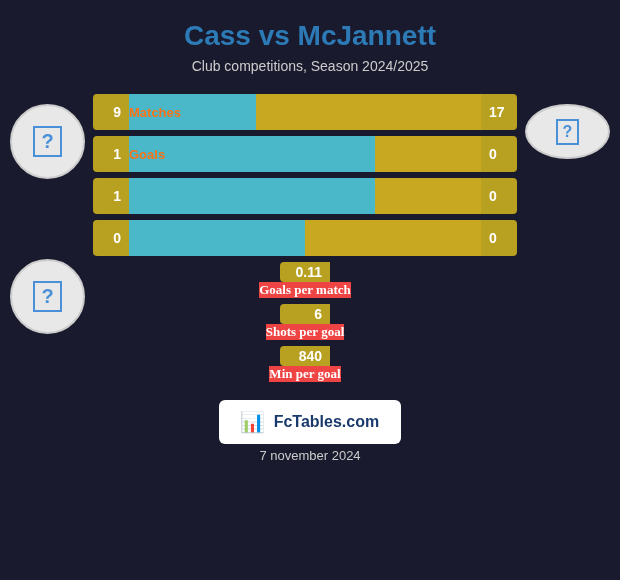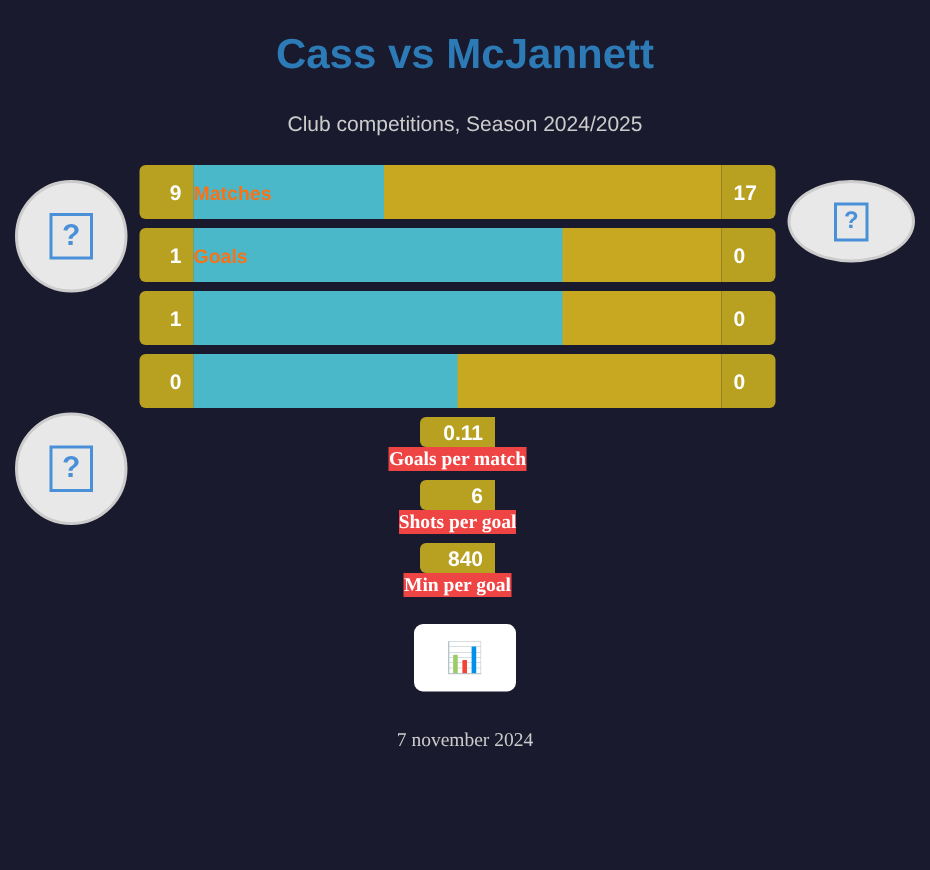--- a/index.html
+++ b/index.html
@@ -18,21 +18,21 @@
       height: 580px;
       display: flex;
       flex-direction: column;
       align-items: center;
       padding: 20px 10px;
     }
     .title {
       color: #2c7bb6;
       font-size: 28px;
       font-weight: bold;
-      margin-bottom: 22px;
+      margin-bottom: 6px;
       text-align: center;
     }
     .subtitle {
       color: #ccc;
       font-size: 14px;
       margin-bottom: 20px;
       text-align: center;
     }
     .comparison-area {
       display: flex;
@@ -210,22 +210,21 @@
       color: #2c5aa0;
     }
     .logo-text {
       font-size: 16px;
       font-weight: bold;
       color: #1a3a6e;
     }
     .date-text {
       color: #ccc;
       font-size: 13px;
-      margin-top: 24px;
-      font-family: Liberation Serif, serif;
+      margin-top: 4px;
     }
     .bar-left-portion {
       height: 100%;
       background: #4ab8c8;
     }
   </style>
 </head>
 <body>
 
 <div class="card">
@@ -309,16 +308,17 @@
 
     <div class="avatars-right">
       <div class="avatar-oval">
         <span class="question">?</span>
       </div>
     </div>
   </div>
 
   <div class="fctables-logo">
     <span class="logo-icon">📊</span>
+    <span class="logo-text">FcTables.com</span>
   </div>
 
   <div class="date-text">7 november 2024</div>
 </div>
 
 </body></html>

